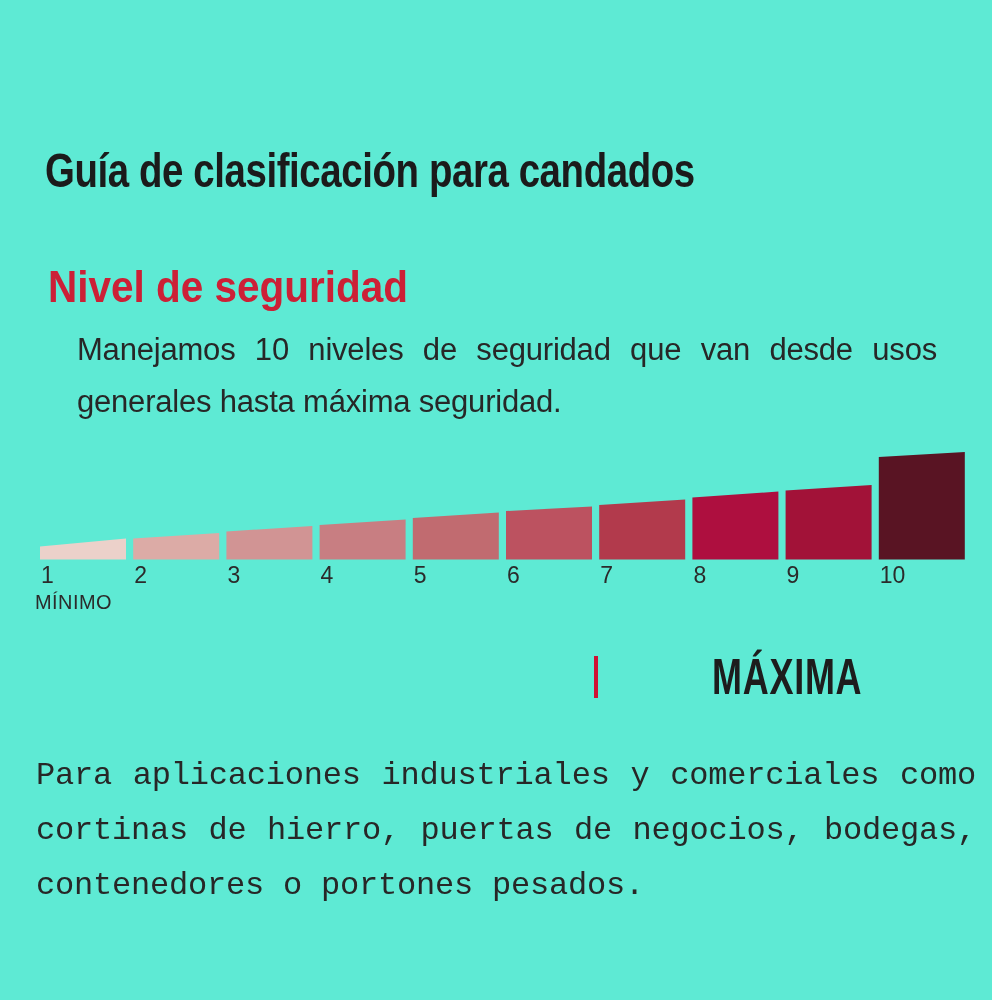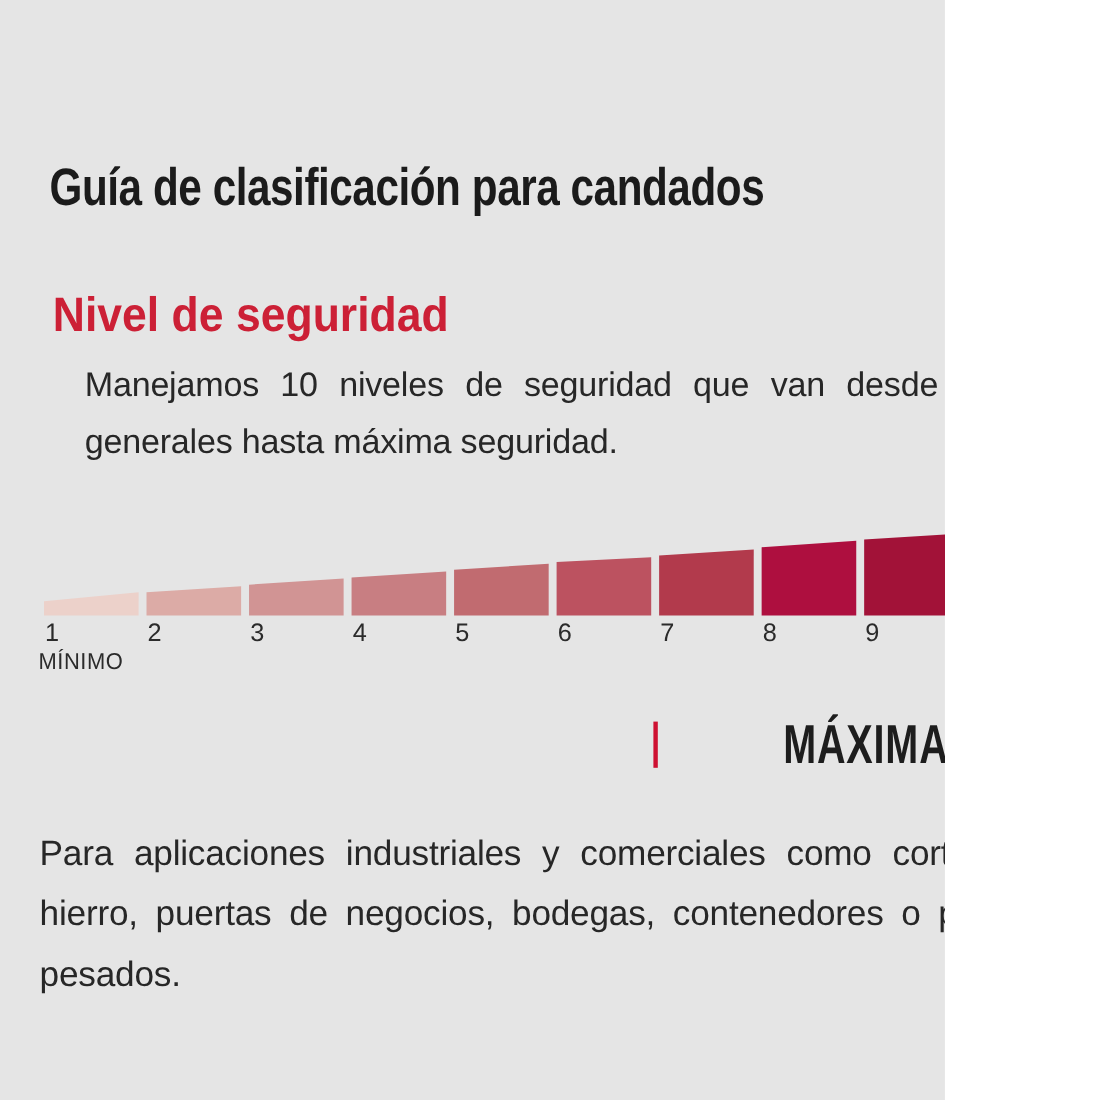--- a/index.html
+++ b/index.html
@@ -1,17 +1,17 @@
 <!DOCTYPE html>
 <html><head>
 <meta charset="utf-8">
 <style>
   html,body{margin:0;padding:0;background:#fff;}
   #canvas{
-    position:relative;width:859px;height:1000px;background:#e5e5e5;
+    position:relative;width:992px;height:1000px;background:#5eead4;
     overflow:hidden;font-family:"Liberation Sans",sans-serif;
   }
   .abs{position:absolute;}
   #page-title{
     left:45px;top:115px;font-size:48px;font-weight:700;color:#1b1b1b;
     line-height:1;white-space:nowrap;transform:scaleX(0.80);transform-origin:left top;
     letter-spacing:-0.5px;
   }
   #section-heading{
     left:48px;top:228px;font-size:44px;font-weight:700;
@@ -27,21 +27,21 @@
     transform:scaleX(0.95);transform-origin:left top;
   }
   #max-tick{left:594px;top:656px;width:4px;height:42px;}
   #max-label{
     left:712px;top:652px;font-size:50px;font-weight:700;color:#1d1d1d;
     line-height:1;white-space:nowrap;transform:scaleX(0.72);transform-origin:left top;
     letter-spacing:1px;
   }
   #footer-desc{
     left:36px;top:716px;width:940px;font-size:32px;line-height:55px;
-    color:#272727;text-align:justify;letter-spacing:-0.2px;
+    color:#272727;text-align:justify;letter-spacing:-0.2px;font-family:Liberation Mono, monospace;
   }
 </style>
 </head>
 <body>
 
 <div id="canvas">
 
   <h1 class="abs" id="page-title">Guía de clasificación para candados</h1>
 
   <h2 class="abs" id="section-heading" style="color: rgb(204, 32, 54);">Nivel de seguridad</h2>

